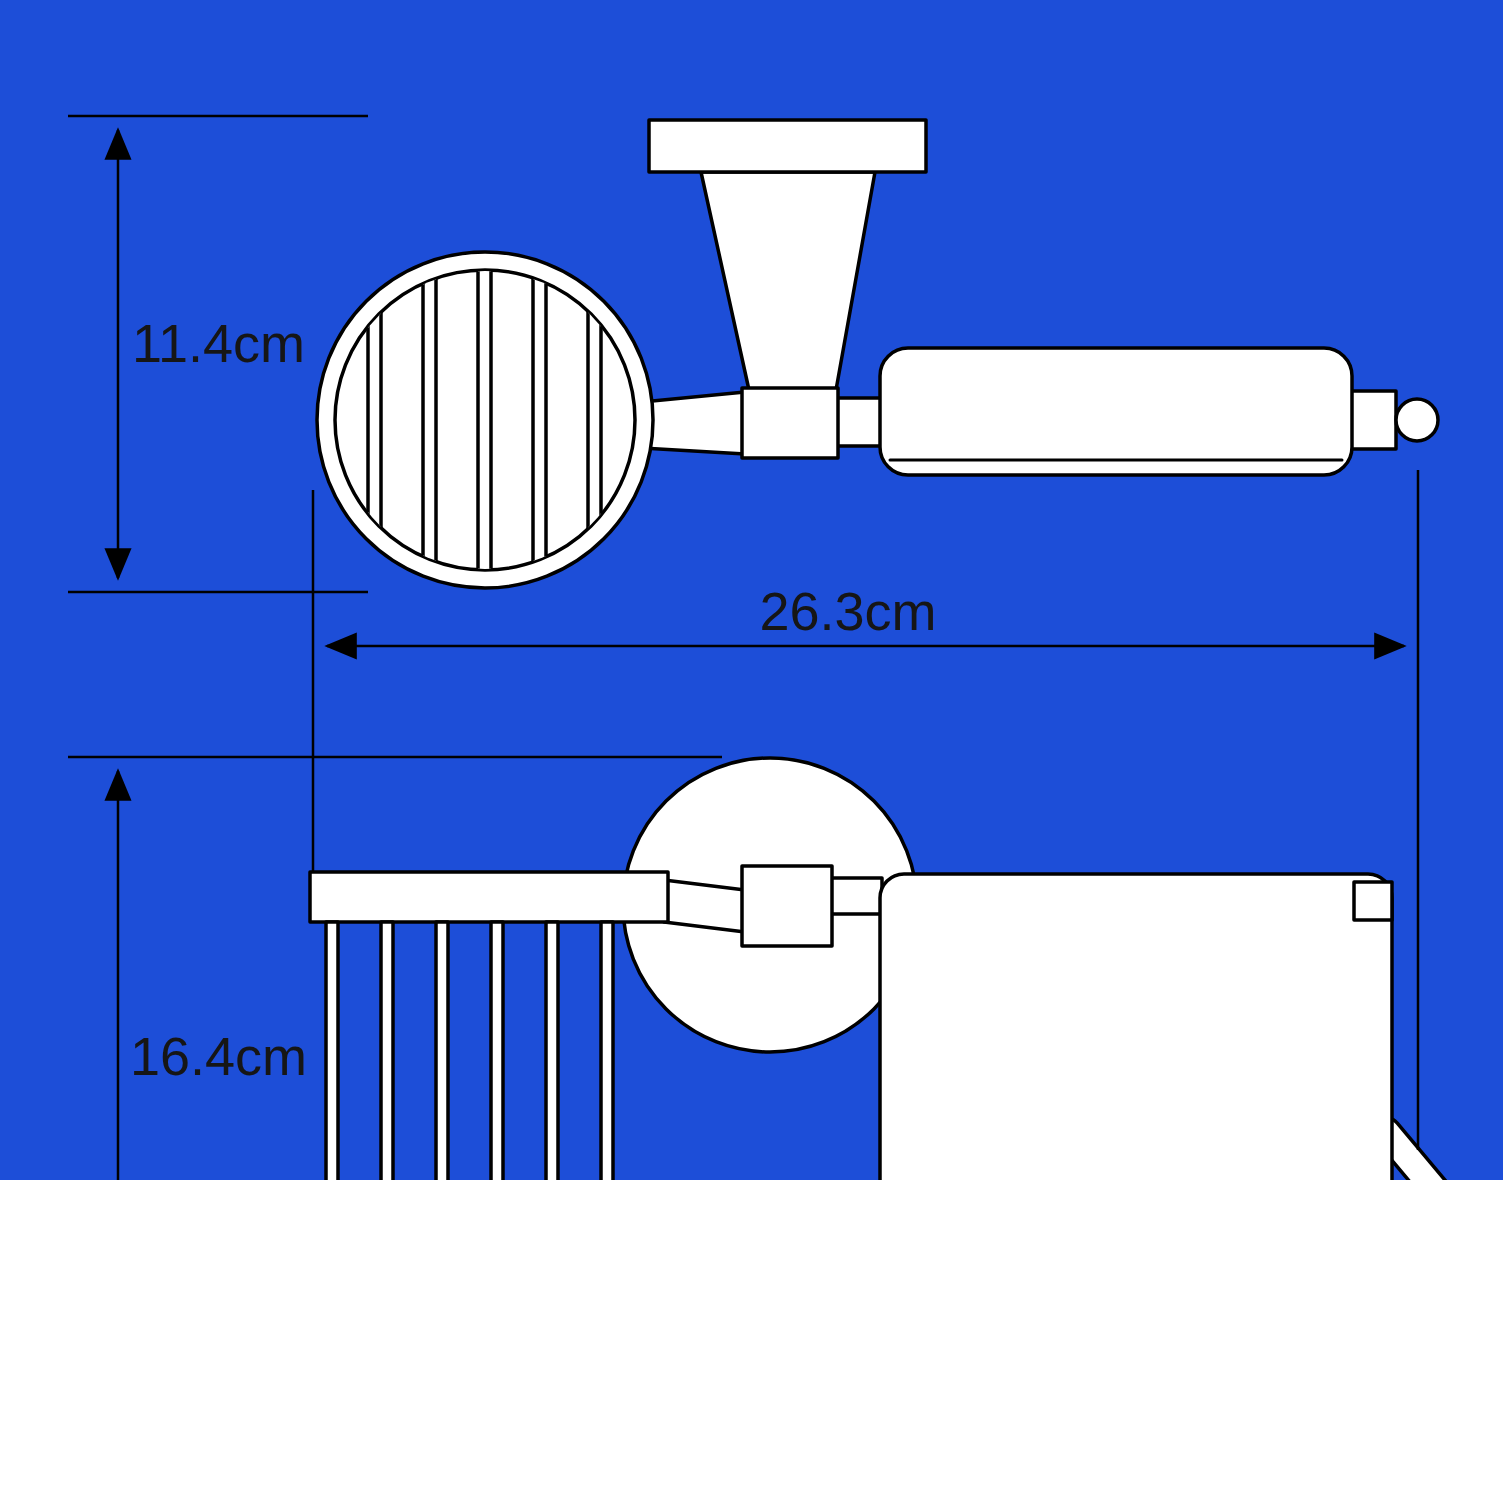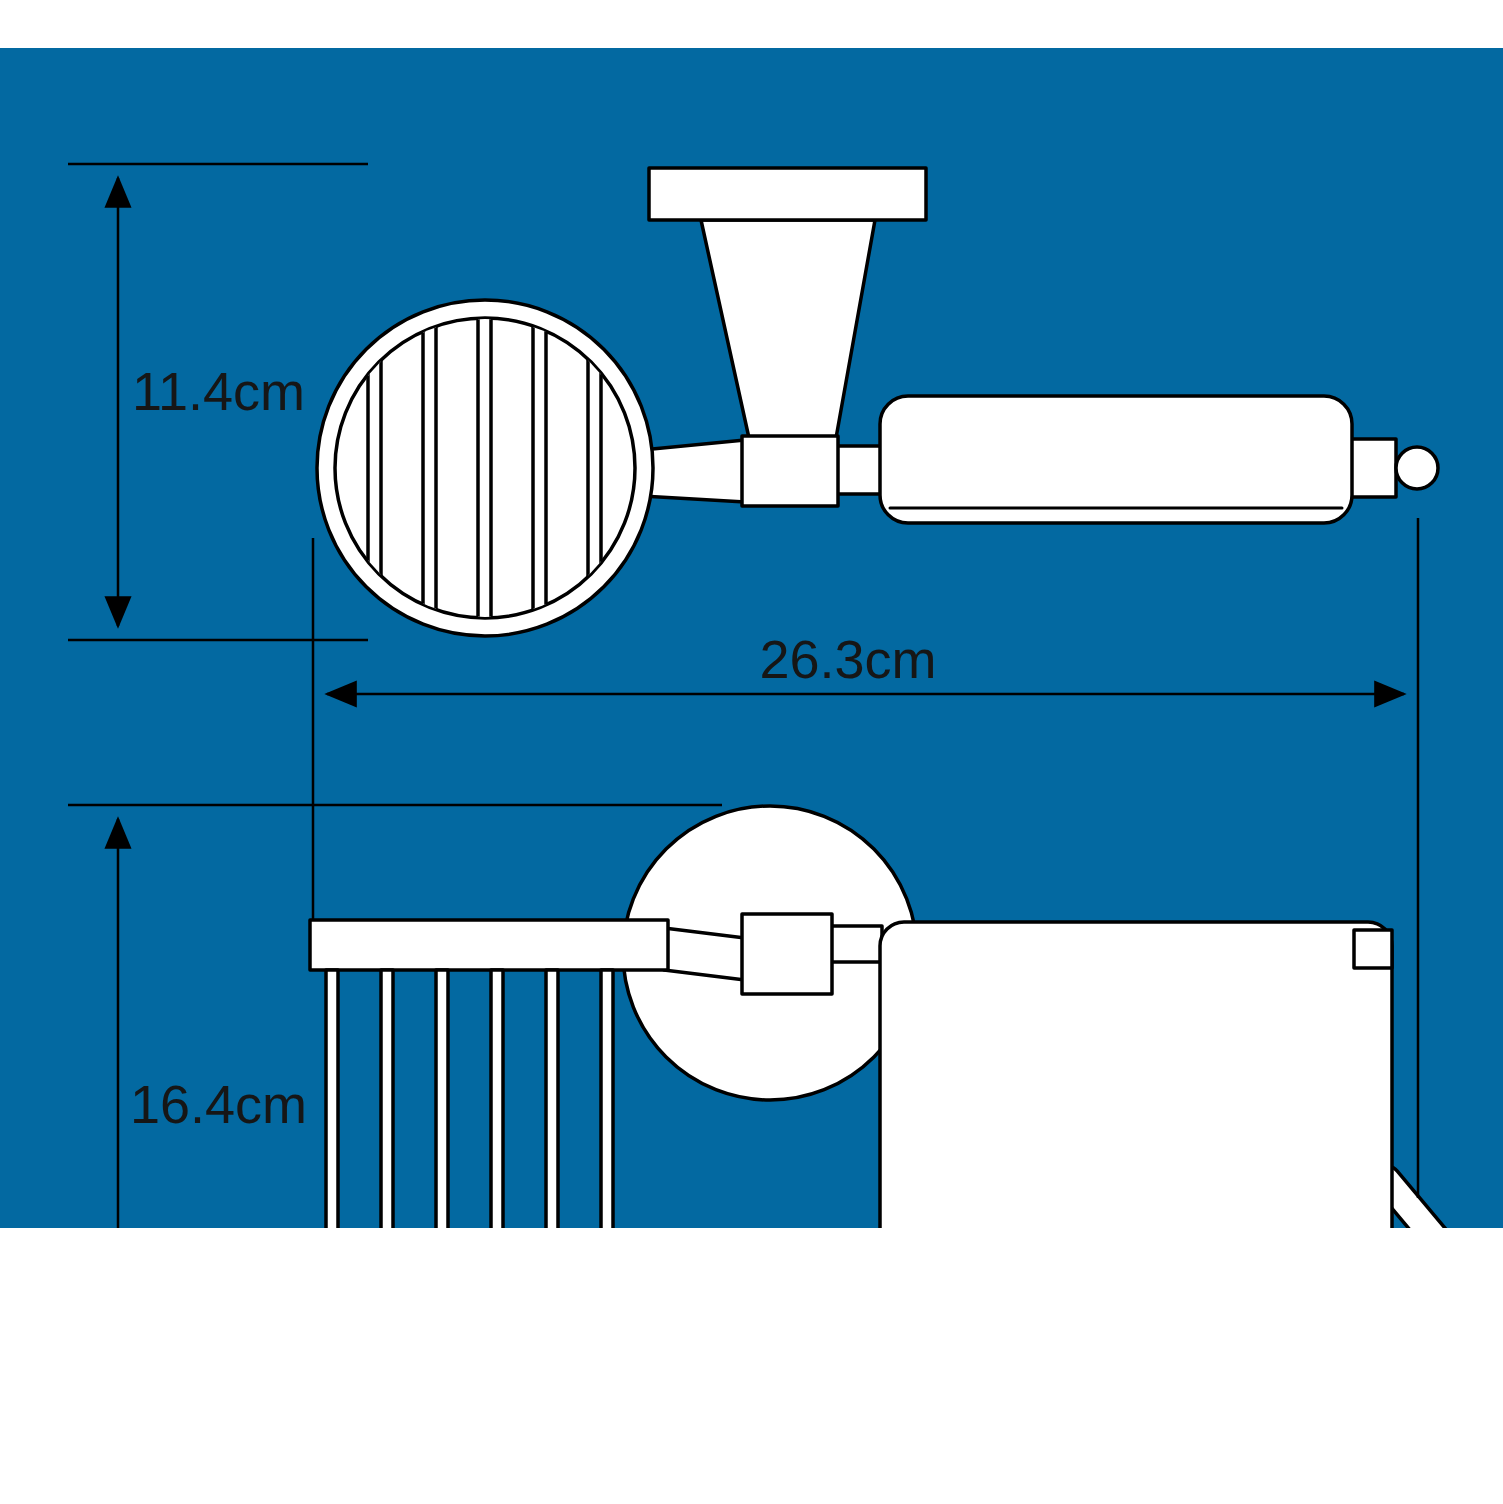--- a/index.html
+++ b/index.html
@@ -4,23 +4,22 @@
 <style>
   html, body {
     margin: 0;
     padding: 0;
     background: #ffffff;
   }
   #stage {
     position: relative;
     width: 1503px;
     height: 1180px;
-    background: #0369a1;
+    background: #1d4ed8;
     overflow: hidden;
-    margin-top: 48px;
   }
   svg { display: block; }
   .ln {
     fill: #ffffff;
     stroke: #000000;
     stroke-width: 3.5;
     stroke-linejoin: round;
     stroke-linecap: round;
   }
   .ln-open {

